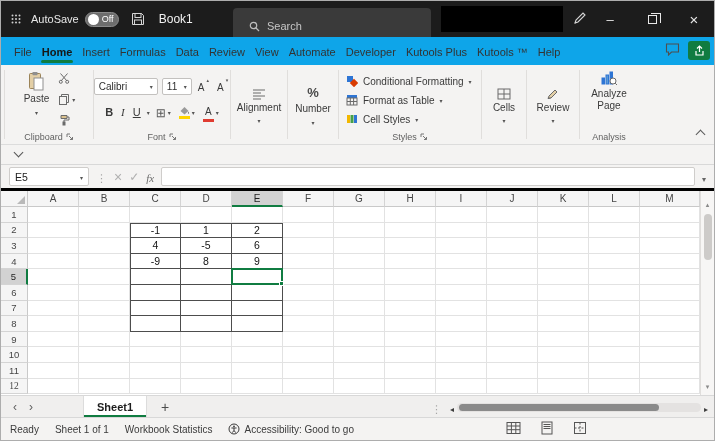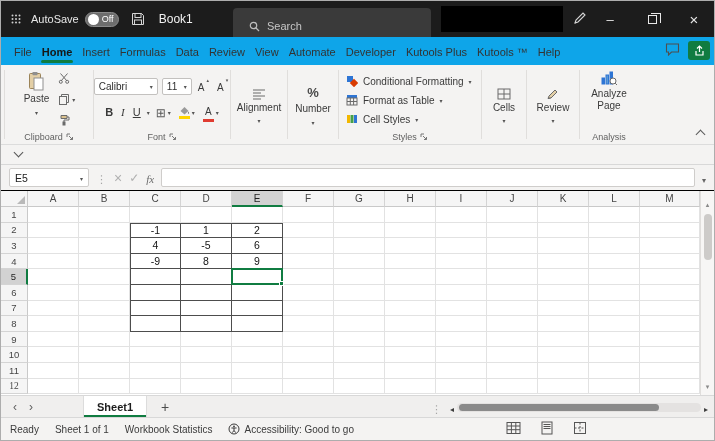--- a/index.html
+++ b/index.html
@@ -71,21 +71,21 @@
   .i-percent::after{content:"%";font-size:13px;color:#4a4a4a;font-weight:bold}
   .stylerow{display:flex;align-items:center;gap:5px;font-size:10px;color:#3a3a3a;height:18px;width:100%;padding-left:4px}
   .launcher{display:flex}
   .collapse-ribbon{position:absolute;right:10px;bottom:6px;width:7px;height:7px;border-left:1.4px solid #5a5a5a;border-top:1.4px solid #5a5a5a;transform:rotate(45deg)}
 
   
   .qat{flex:0 0 20px;background:#f4f3f2;border-bottom:1px solid #d8d8d8;display:flex;align-items:center;padding-left:14px}
   .chevdown{width:7px;height:7px;border-right:1.4px solid #555;border-bottom:1.4px solid #555;transform:rotate(45deg);margin-top:-4px}
 
   
-  .fbar{flex:0 0 26px;background:#f4f3f2;display:flex;align-items:center;padding:0 8px;gap:7px;border-bottom:1px solid #000000}
+  .fbar{flex:0 0 26px;background:#f4f3f2;display:flex;align-items:center;padding:0 8px;gap:7px;border-bottom:3px solid #000000}
   .namebox{width:80px;height:19px;background:#fff;border:1px solid #cfcdcb;border-radius:2px;display:flex;align-items:center;justify-content:space-between;padding:0 5px;font-size:10.5px;color:#222}
   .i-dots::after{content:"⋮";color:#a5a5a5;font-size:11px}
   .fxgray{font-size:12px;color:#b0b0b0;line-height:1}
   .i-check::after{content:"✓"}
   .i-xg::after{content:"×";font-size:14px}
   .i-fx::after{content:"fx";font-style:italic;font-family:"Liberation Serif",serif;color:#6d6d6d;font-size:11px}
   .finput{flex:1;height:19px;background:#fff;border:1px solid #cfcdcb;border-radius:2px;font-size:10.5px;color:#222;padding:0 4px;display:flex;align-items:center}
   .fexpand::after{content:"▾";font-size:8px;color:#666}
 
   

